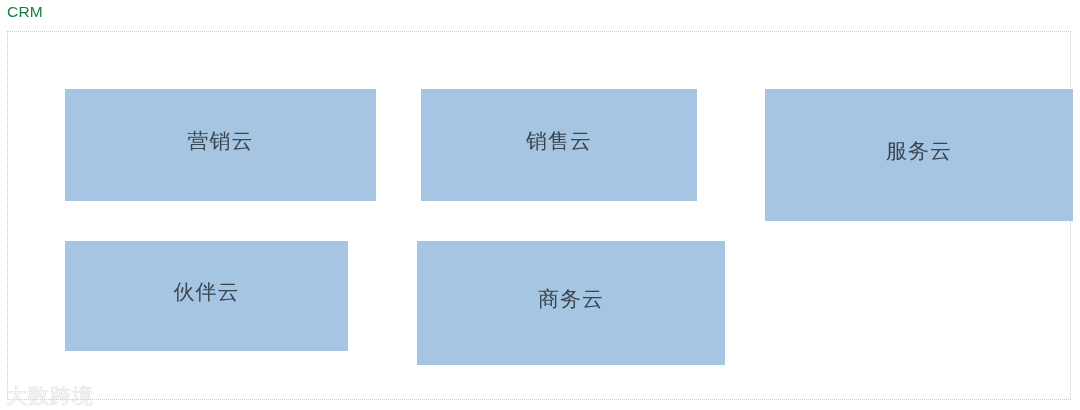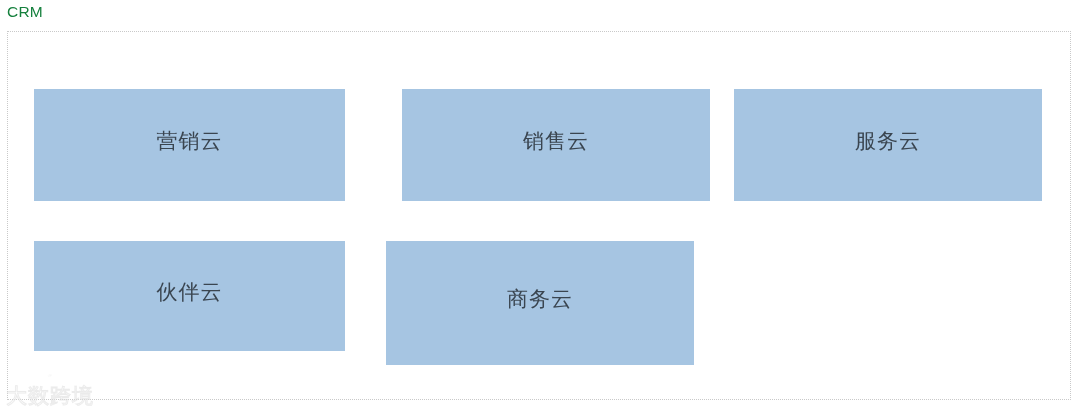--- a/index.html
+++ b/index.html
@@ -55,40 +55,41 @@
   }
 
   .node-box {
     position: absolute;
     background: #a6c5e2;
     box-sizing: border-box;
     display: flex;
     align-items: center;
     justify-content: center;
     overflow: hidden;
+    margin-left: 31px;
   }
 
   .node-label {
     font-size: 21px;
     line-height: 28px;
     color: #3a4550;
     letter-spacing: 1px;
     font-weight: 400;
     position: relative;
     top: -4px;
     white-space: nowrap;
   }
 
   
   .node-r1c1 { left: 26px;  top: 57px;  width: 311px; height: 112px; }
-  .node-r1c2 { left: 394px; top: 57px;  width: 308px; height: 112px; text-align: right; }
-  .node-r1c3 { left: 726px; top: 57px;  width: 308px; height: 112px; }
+  .node-r1c2 { left: 382px; top: 57px;  width: 276px; height: 112px; text-align: right; }
+  .node-r1c3 { left: 726px; top: 57px;  width: 308px; height: 132px; }
 
   
-  .node-r2c1 { left: 26px;  top: 209px; width: 311px; height: 110px; }
+  .node-r2c1 { left: 26px;  top: 209px; width: 283px; height: 110px; }
   .node-r2c2 { left: 378px; top: 209px; width: 308px; height: 124px; }
 
   
   .watermark {
     position: absolute;
     left: 6px;
     bottom: 2px;
     height: 34px;
     display: flex;
     align-items: center;

